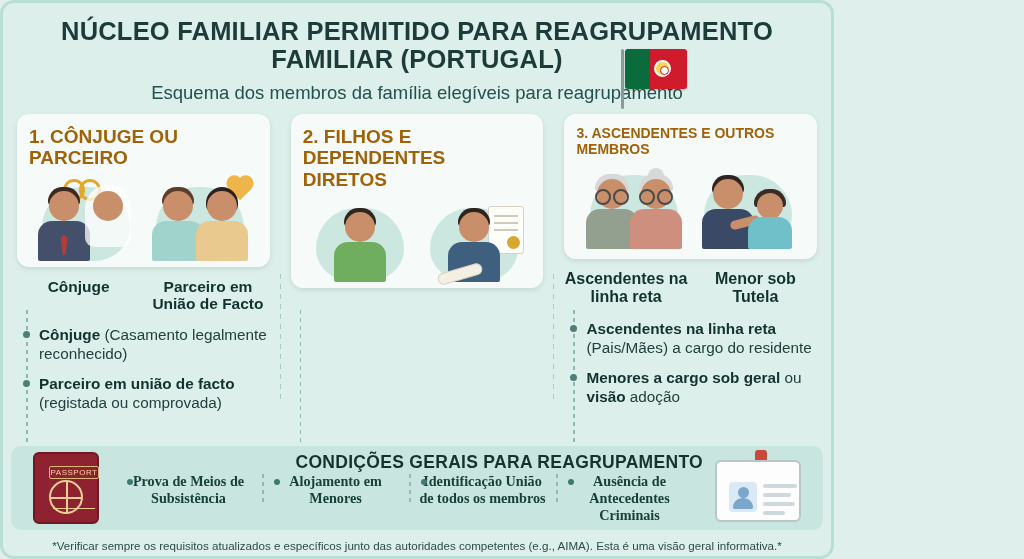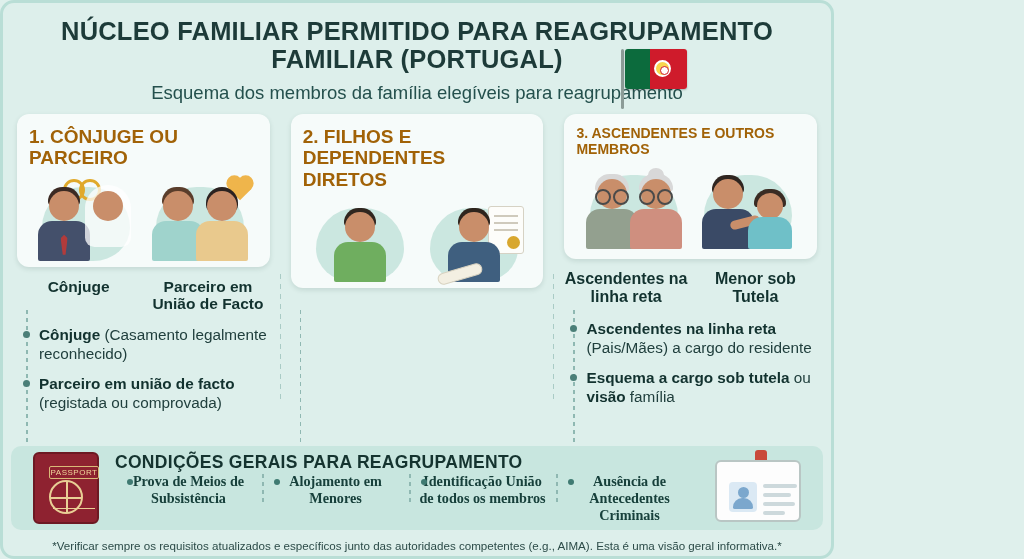--- a/index.html
+++ b/index.html
@@ -259,21 +259,21 @@
   .footer {
     position: absolute;
     left: 8px; right: 8px; bottom: 26px;
     height: 84px;
     background: #c8e6df;
     border-radius: 10px;
     display: flex;
     align-items: center;
   }
   .footer-title {
-    text-align: left;
+    text-align: right;
     font-weight: bold;
     font-size: 17.5px;
     color: #14332f;
     letter-spacing: .3px;
   }
   .footer-mid { flex: 1; padding: 0 6px; }
   .cond-row {
     display: flex;
     font-family: Liberation Serif, serif;
   }
@@ -521,21 +521,21 @@
         <div class="hcell">Ascendentes na linha reta</div>
         <div class="hcell">Menor sob Tutela</div>
       </div>
 
       <div class="dotline"></div>
       <div class="bullets">
         <div class="bullet">
           <b>Ascendentes na linha reta</b><span> (Pais/Mães) a cargo do residente</span>
         </div>
         <div class="bullet">
-          <b>Esquema a cargo sob tutela</b><span> ou </span><b>visão</b><span> família</span>
+          <b>Menores a cargo sob geral</b><span> ou </span><b>visão</b><span> adoção</span>
         </div>
       </div>
     </div>
   </div>
 
   <div class="footer">
     <div class="passport">
       <div class="cover">
         <div class="label">PASSPORT</div>
         <div class="globe"></div>

